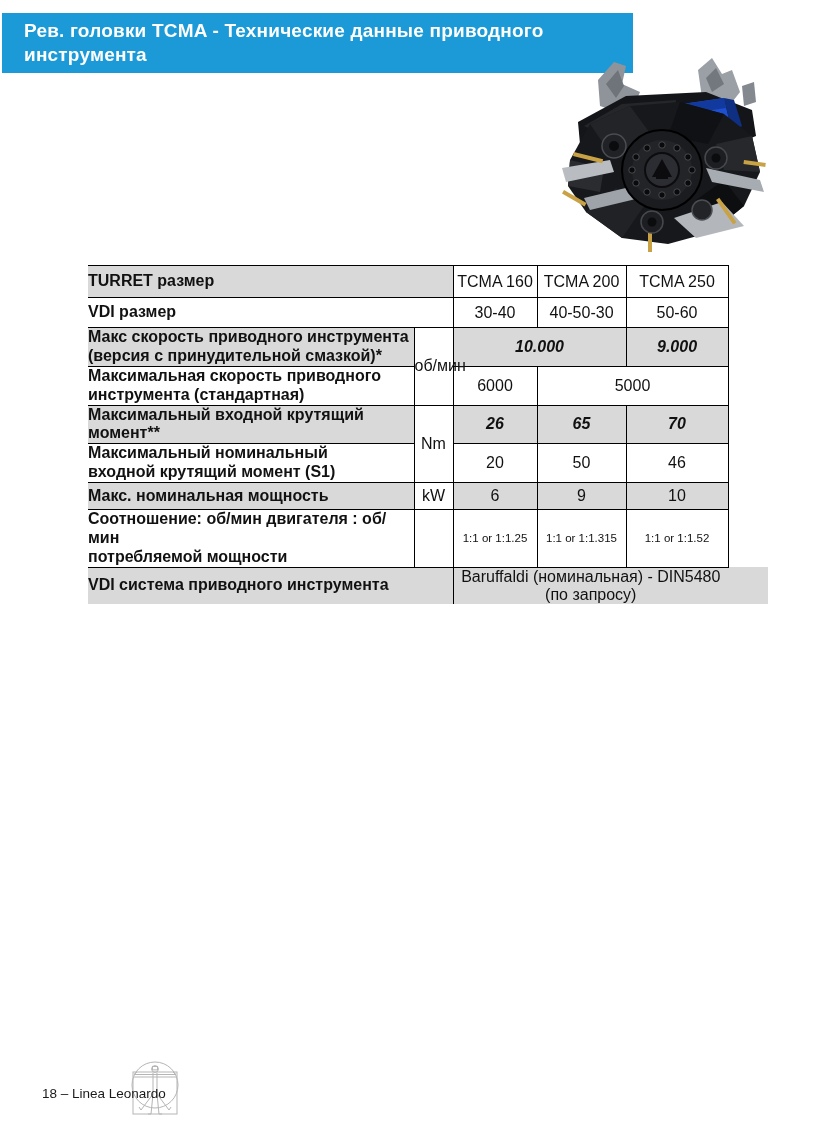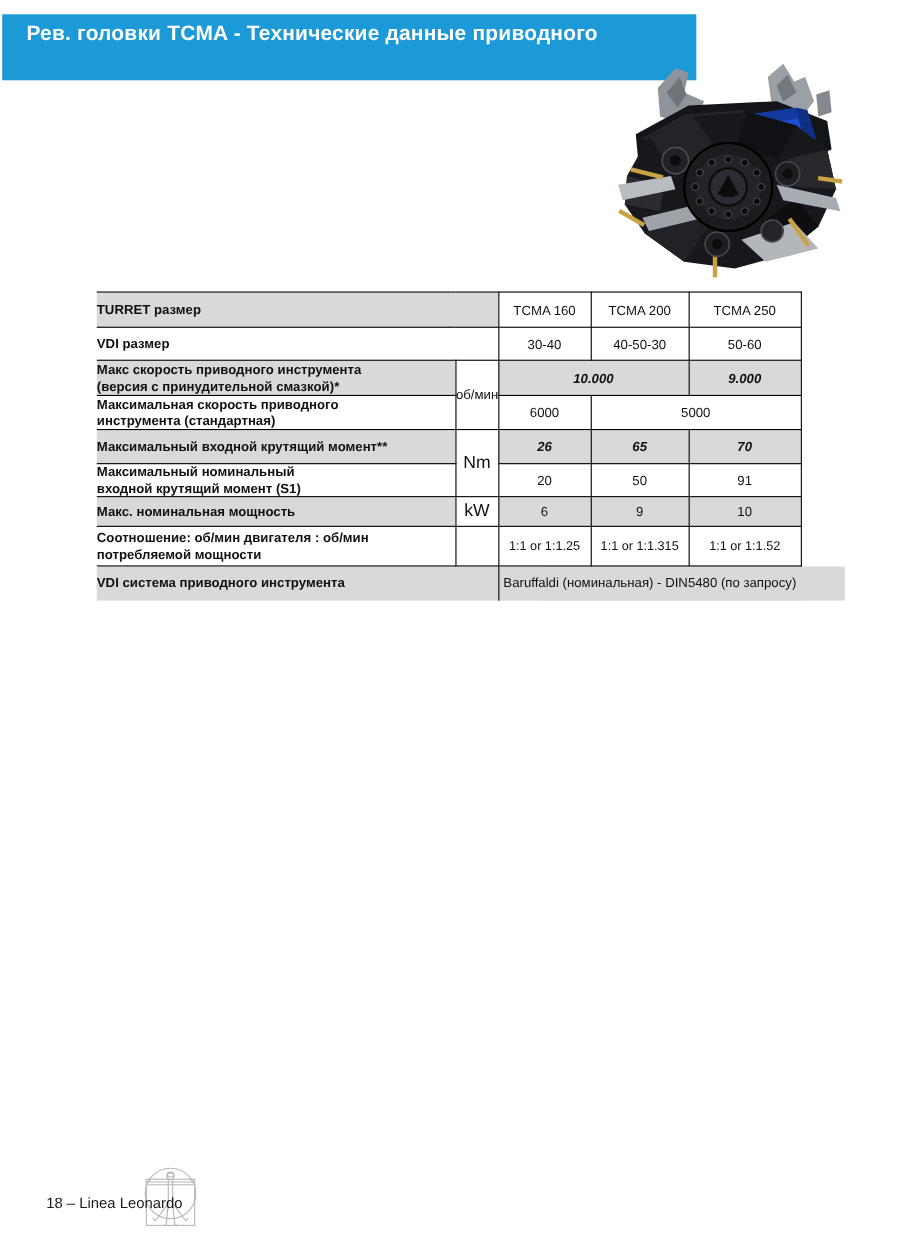--- a/index.html
+++ b/index.html
@@ -22,21 +22,21 @@
 
   
   #turret { position:absolute; left:556px; top:40px; width:220px; height:212px; }
 
   
   table.specs {
     position:absolute; left:88px; top:265px; width:640px;
     border-collapse:collapse; table-layout:fixed;
   }
   table.specs td {
-    border:1px solid #000000; font-size:12px; color:#111111;
+    border:1px solid #000000; font-size:16px; color:#111111;
     padding:0; vertical-align:middle; overflow:visible;
   }
   td.label {
     text-align:left; padding:2px 4px 2px 6px; font-weight:bold;
     white-space:pre-line; line-height:1.18; border-left:none !important;
   }
   td.gray { background:#d9d9d9; }
   td.val  { text-align:center; }
   td.unit { text-align:center; background:#ffffff; font-size:11px; white-space:nowrap; }
   td.unit.b { font-size:16px; }
@@ -52,20 +52,21 @@
     position:absolute; left:42px; top:1086px; font-size:13.5px; color:#1a1a1a;
   }
 </style>
 </head>
 <body>
 
 <div id="page">
 
   <div id="titlebar">
     <span class="tline first">Рев. головки TCMA - Технические данные приводного</span>
+    <span class="tline">инструмента</span>
   </div>
 
   <svg id="turret" viewBox="0 0 220 212">
 
     <polygon points="42,40 58,22 70,26 66,44 84,52 74,76 44,66" fill="#8f949a"></polygon>
     <polygon points="50,44 62,30 68,46 60,58" fill="#6f747a"></polygon>
     <polygon points="142,30 156,18 166,34 176,30 184,52 170,70 146,58" fill="#9aa0a6"></polygon>
     <polygon points="150,38 160,28 168,44 156,52" fill="#73787e"></polygon>
     <polygon points="186,46 198,42 200,62 188,66" fill="#84898f"></polygon>
 
@@ -163,21 +164,21 @@
       <td class="unit b" rowspan="2">Nm</td>
       <td class="val bi gray">26</td>
       <td class="val bi gray">65</td>
       <td class="val bi gray">70</td>
     </tr>
     <tr style="height:30px">
       <td class="label">Максимальный номинальный
 входной крутящий момент (S1)</td>
       <td class="val">20</td>
       <td class="val">50</td>
-      <td class="val">91</td>
+      <td class="val">46</td>
     </tr>
     <tr style="height:27px">
       <td class="label gray">Макс. номинальная мощность</td>
       <td class="unit b">kW</td>
       <td class="val b gray">6</td>
       <td class="val b gray">9</td>
       <td class="val b gray">10</td>
     </tr>
     <tr style="height:36px">
       <td class="label">Соотношение: об/мин двигателя : об/мин

